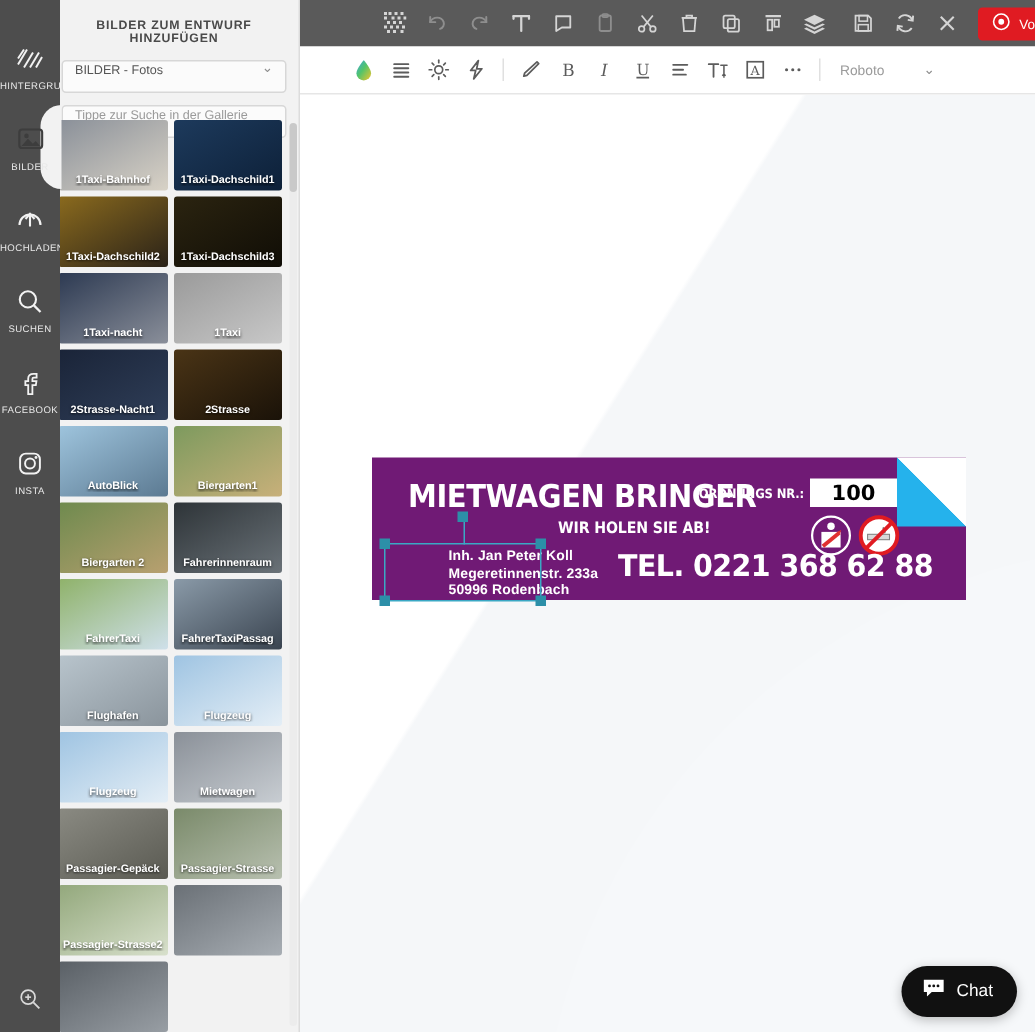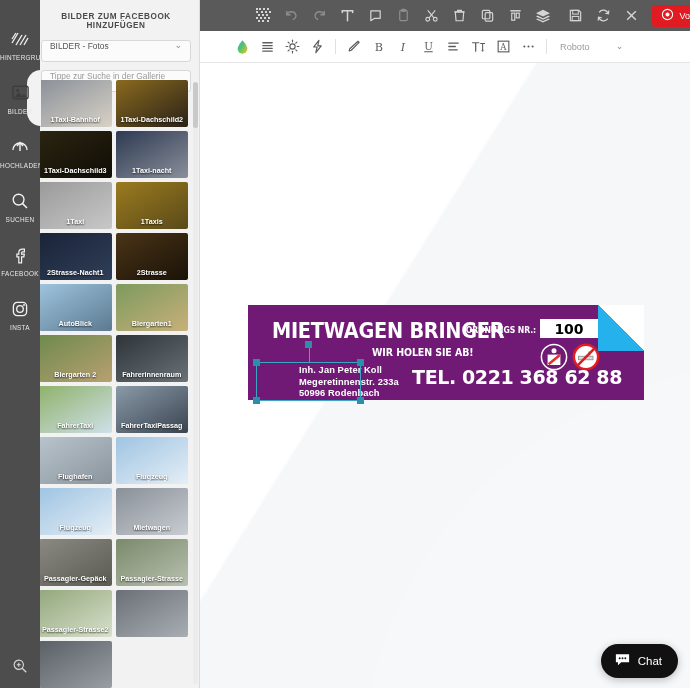--- a/index.html
+++ b/index.html
@@ -281,50 +281,50 @@
       <svg width="16" height="16" viewBox="0 0 18 18">
         <circle cx="7.6" cy="7.6" r="5.2" fill="none" stroke="#d9d9d9" stroke-width="1.3"></circle>
         <line x1="5.4" y1="7.6" x2="9.8" y2="7.6" stroke="#d9d9d9" stroke-width="1.2"></line>
         <line x1="7.6" y1="5.4" x2="7.6" y2="9.8" stroke="#d9d9d9" stroke-width="1.2"></line>
         <line x1="11.5" y1="11.5" x2="16" y2="16" stroke="#d9d9d9" stroke-width="1.4"></line>
       </svg>
     </div>
   </div>
 
   <div class="panel">
-    <div class="panel-title">BILDER ZUM FACEBOOK HINZUFÜGEN</div>
+    <div class="panel-title">BILDER ZUM ENTWURF HINZUFÜGEN</div>
 
     <div class="panel-field">
       <span>BILDER - Fotos</span>
       <span class="chev">⌄</span>
     </div>
 
     <div class="panel-field search">
       <span>Tippe zur Suche in der Gallerie</span>
     </div>
 
     <div class="gal-wrap">
       <div class="gal" id="gallery-grid">
           <div class="thumb" style="background: linear-gradient(150deg, rgb(138, 144, 153) 0%, rgb(216, 210, 198) 100%);">
             <div class="cap">1Taxi-Bahnhof</div>
           </div>
+          <div class="thumb" style="background: linear-gradient(150deg, rgb(29, 58, 92) 0%, rgb(13, 32, 56) 100%);">
+            <div class="cap">1Taxi-Dachschild1</div>
+          </div>
           <div class="thumb" style="background: linear-gradient(150deg, rgb(138, 106, 30) 0%, rgb(42, 34, 24) 100%);">
             <div class="cap">1Taxi-Dachschild2</div>
           </div>
           <div class="thumb" style="background: linear-gradient(150deg, rgb(43, 36, 16) 0%, rgb(16, 13, 6) 100%);">
             <div class="cap">1Taxi-Dachschild3</div>
           </div>
           <div class="thumb" style="background: linear-gradient(150deg, rgb(45, 58, 82) 0%, rgb(138, 143, 154) 100%);">
             <div class="cap">1Taxi-nacht</div>
           </div>
           <div class="thumb" style="background: linear-gradient(150deg, rgb(154, 154, 154) 0%, rgb(200, 200, 200) 100%);">
             <div class="cap">1Taxi</div>
-          </div>
-          <div class="thumb" style="background: linear-gradient(150deg, rgb(155, 123, 32) 0%, rgb(90, 74, 24) 100%);">
-            <div class="cap">1Taxis</div>
           </div>
           <div class="thumb" style="background: linear-gradient(150deg, rgb(26, 36, 56) 0%, rgb(47, 62, 88) 100%);">
             <div class="cap">2Strasse-Nacht1</div>
           </div>
           <div class="thumb" style="background: linear-gradient(150deg, rgb(74, 52, 22) 0%, rgb(26, 18, 8) 100%);">
             <div class="cap">2Strasse</div>
           </div>
           <div class="thumb" style="background: linear-gradient(150deg, rgb(158, 196, 221) 0%, rgb(92, 122, 146) 100%);">
             <div class="cap">AutoBlick</div>
           </div>

